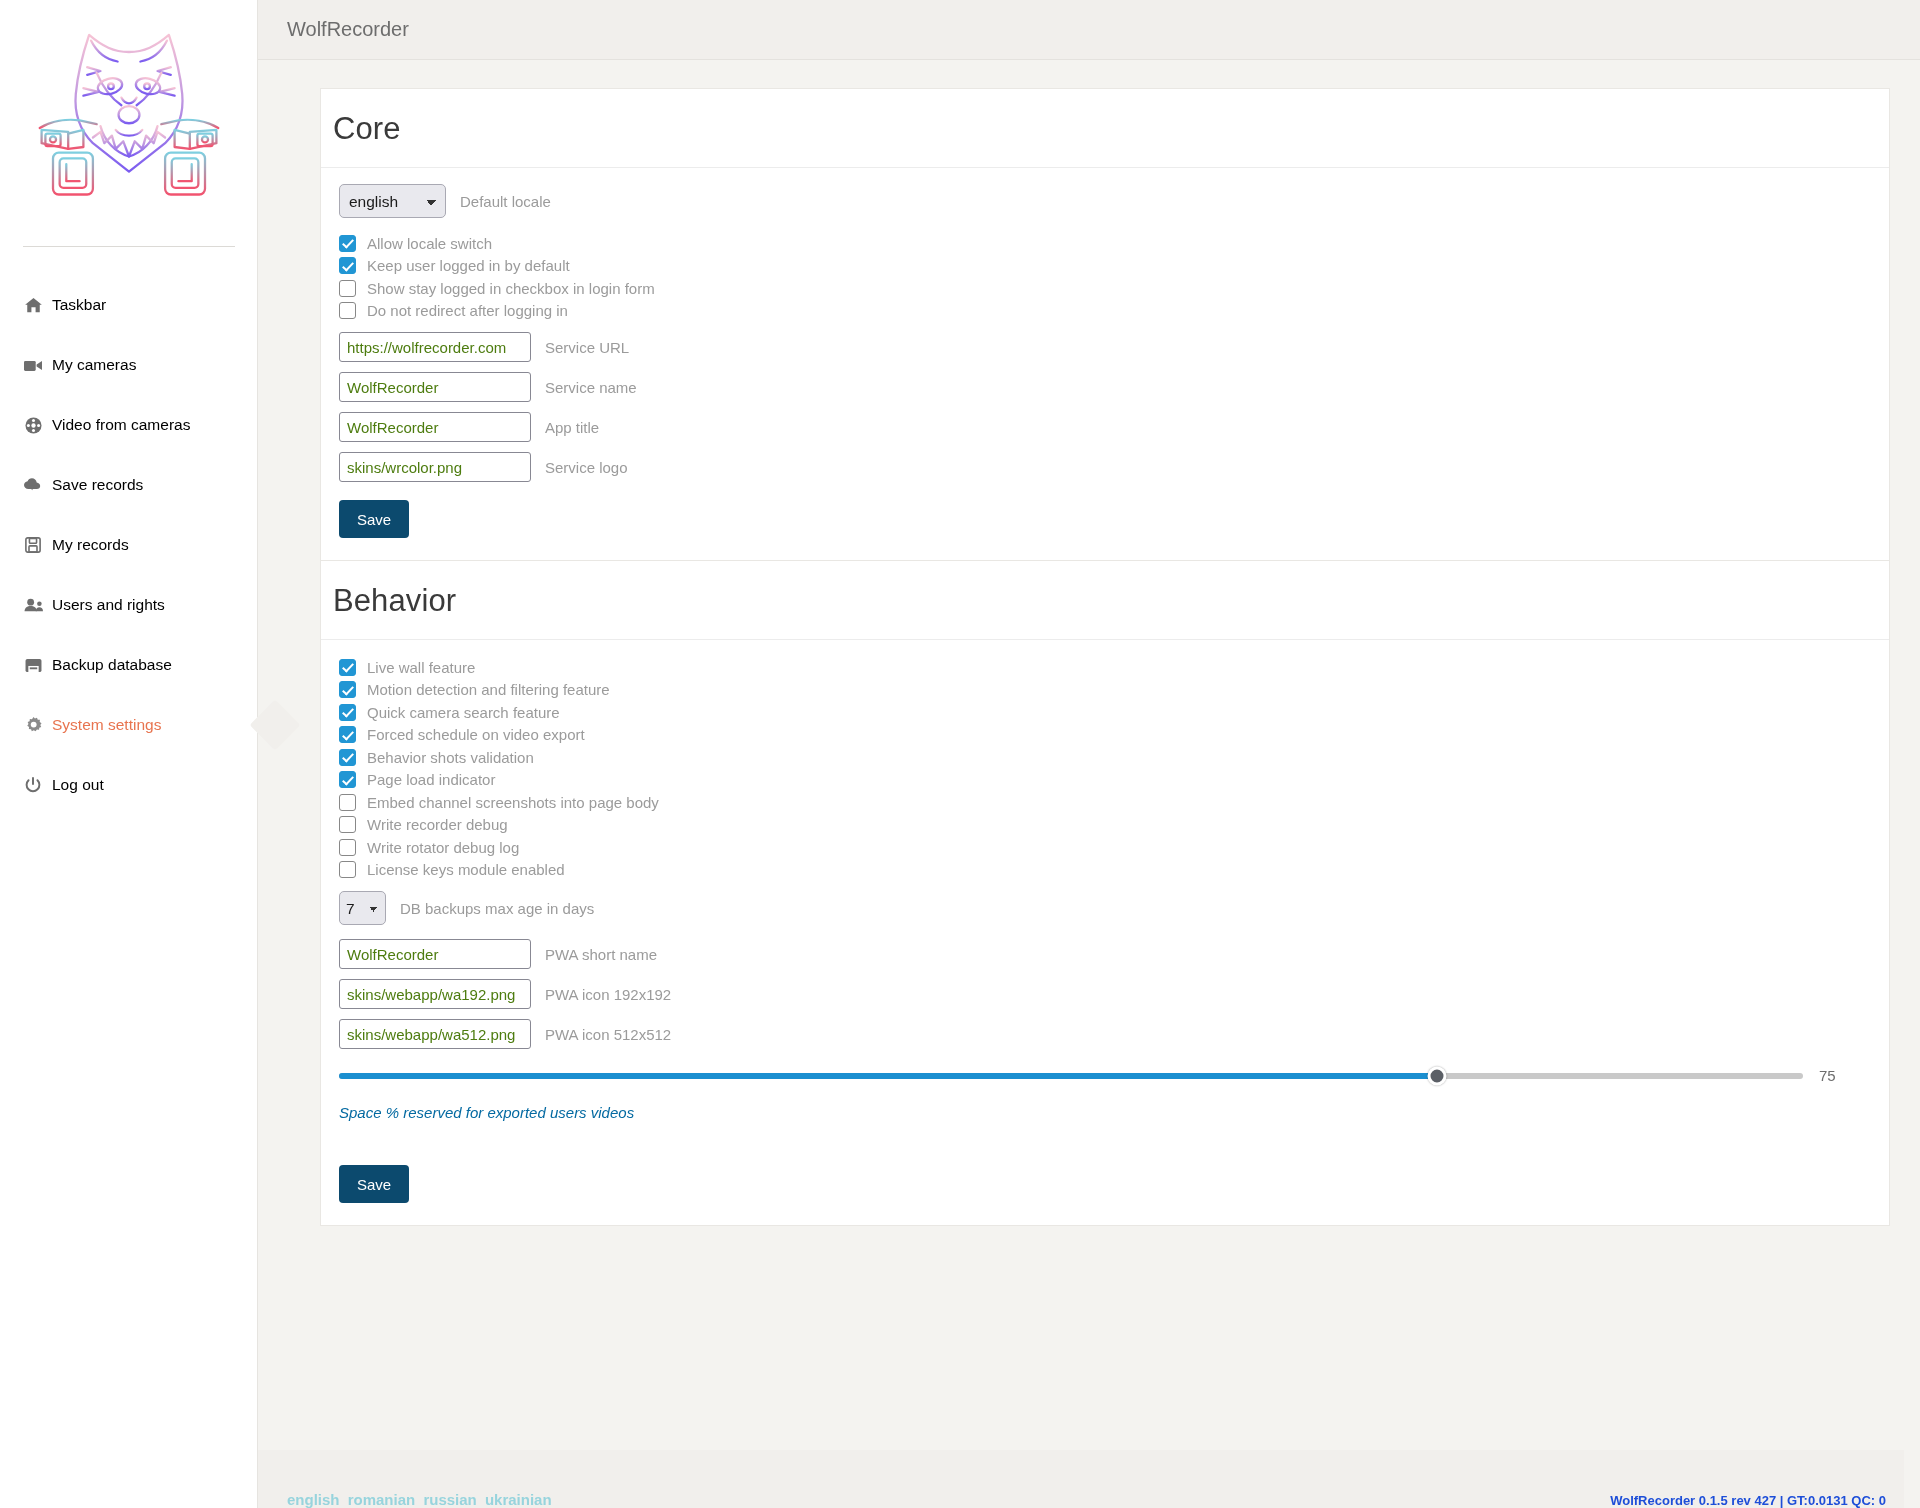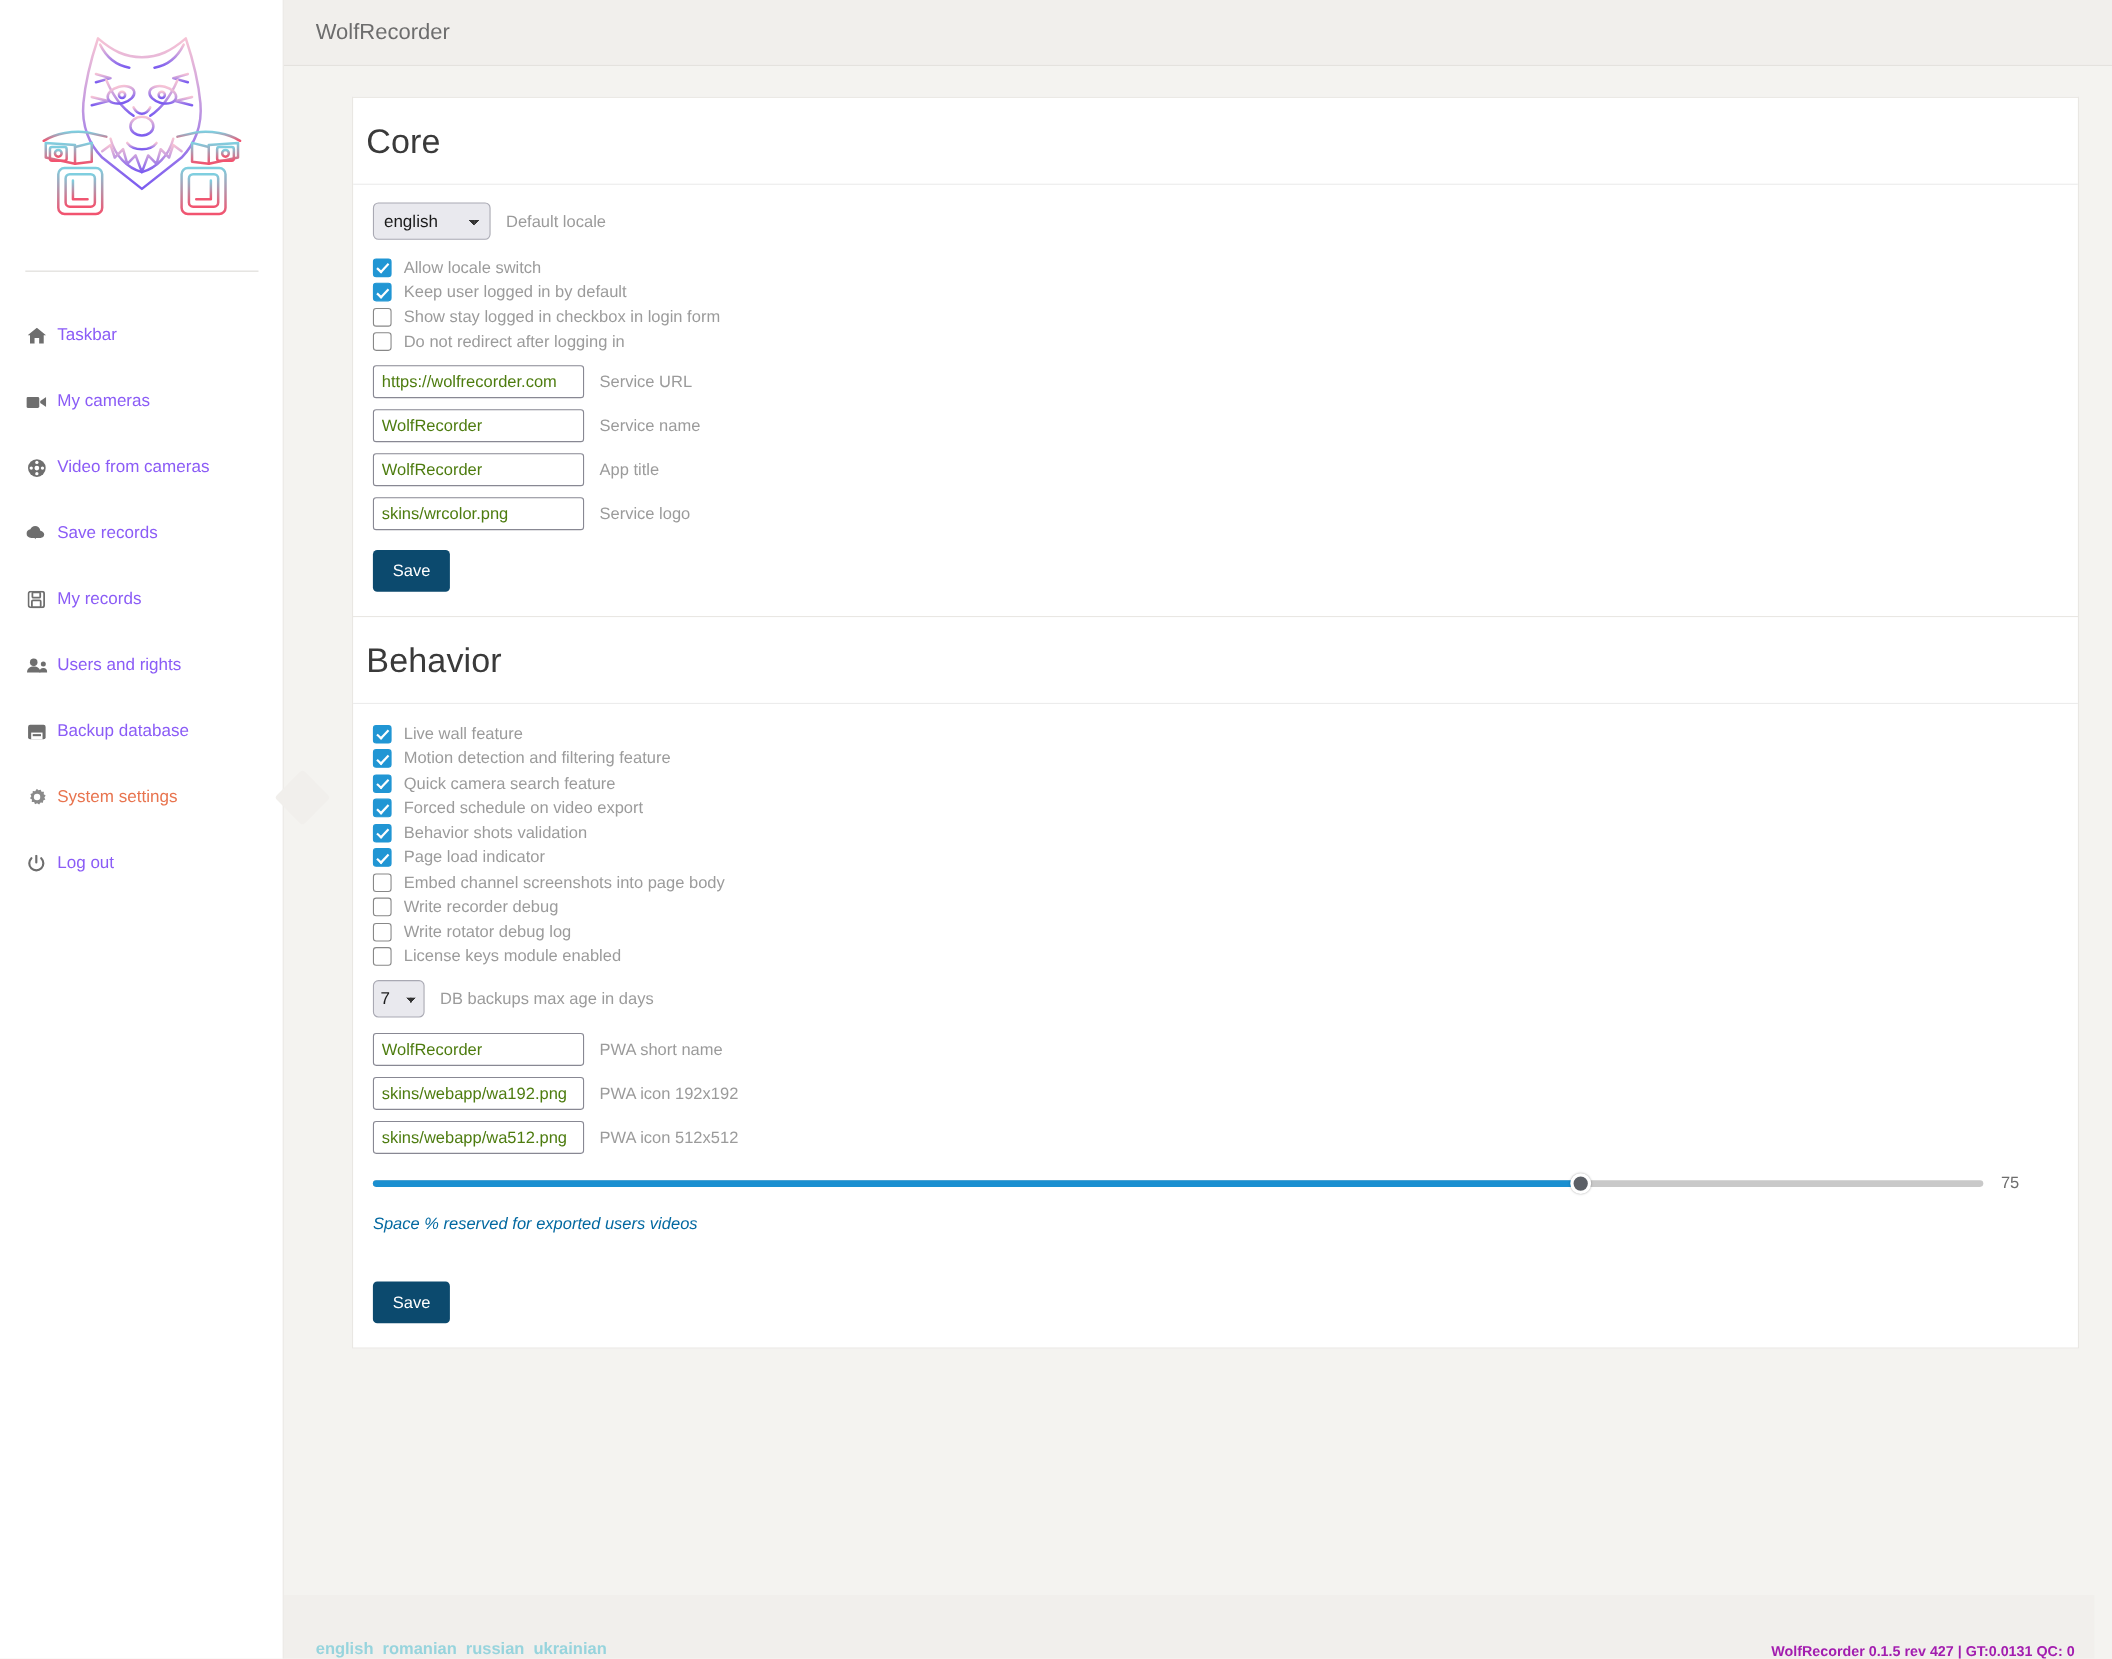--- a/index.html
+++ b/index.html
@@ -30,21 +30,21 @@
   .logo-wrap svg { display: block; }
   .logo-divider {
     width: 212px; height: 1px; background: #dcdad6;
     margin: 0 auto;
   }
   .nav { margin-top: 28px; }
   .nav-item {
     display: flex; align-items: center;
     height: 60px;
     padding-left: 22px;
-    color: #8b5cf6;
+    color: #000000;
     font-size: 15.5px;
     position: relative;
     cursor: pointer;
     text-decoration: none;
   }
   .nav-item .nav-ico {
     width: 22px; min-width: 22px; height: 20px;
     display: inline-flex; align-items: center; justify-content: center;
     margin-right: 8px;
     color: #6e6e6e;
@@ -258,21 +258,21 @@
     font-weight: bold;
   }
   .footer-langs { font-size: 15px; }
   .footer-langs a {
     color: #97d4dd;
     text-decoration: none;
     margin-right: 4px;
   }
   .footer-version {
     font-size: 13px;
-    color: #a21caf;
+    color: #1d4ed8;
   }
 </style>
 </head>
 <body>
 
 <div class="app">
 
   <aside class="sidebar">
 
     <div class="logo-wrap">

